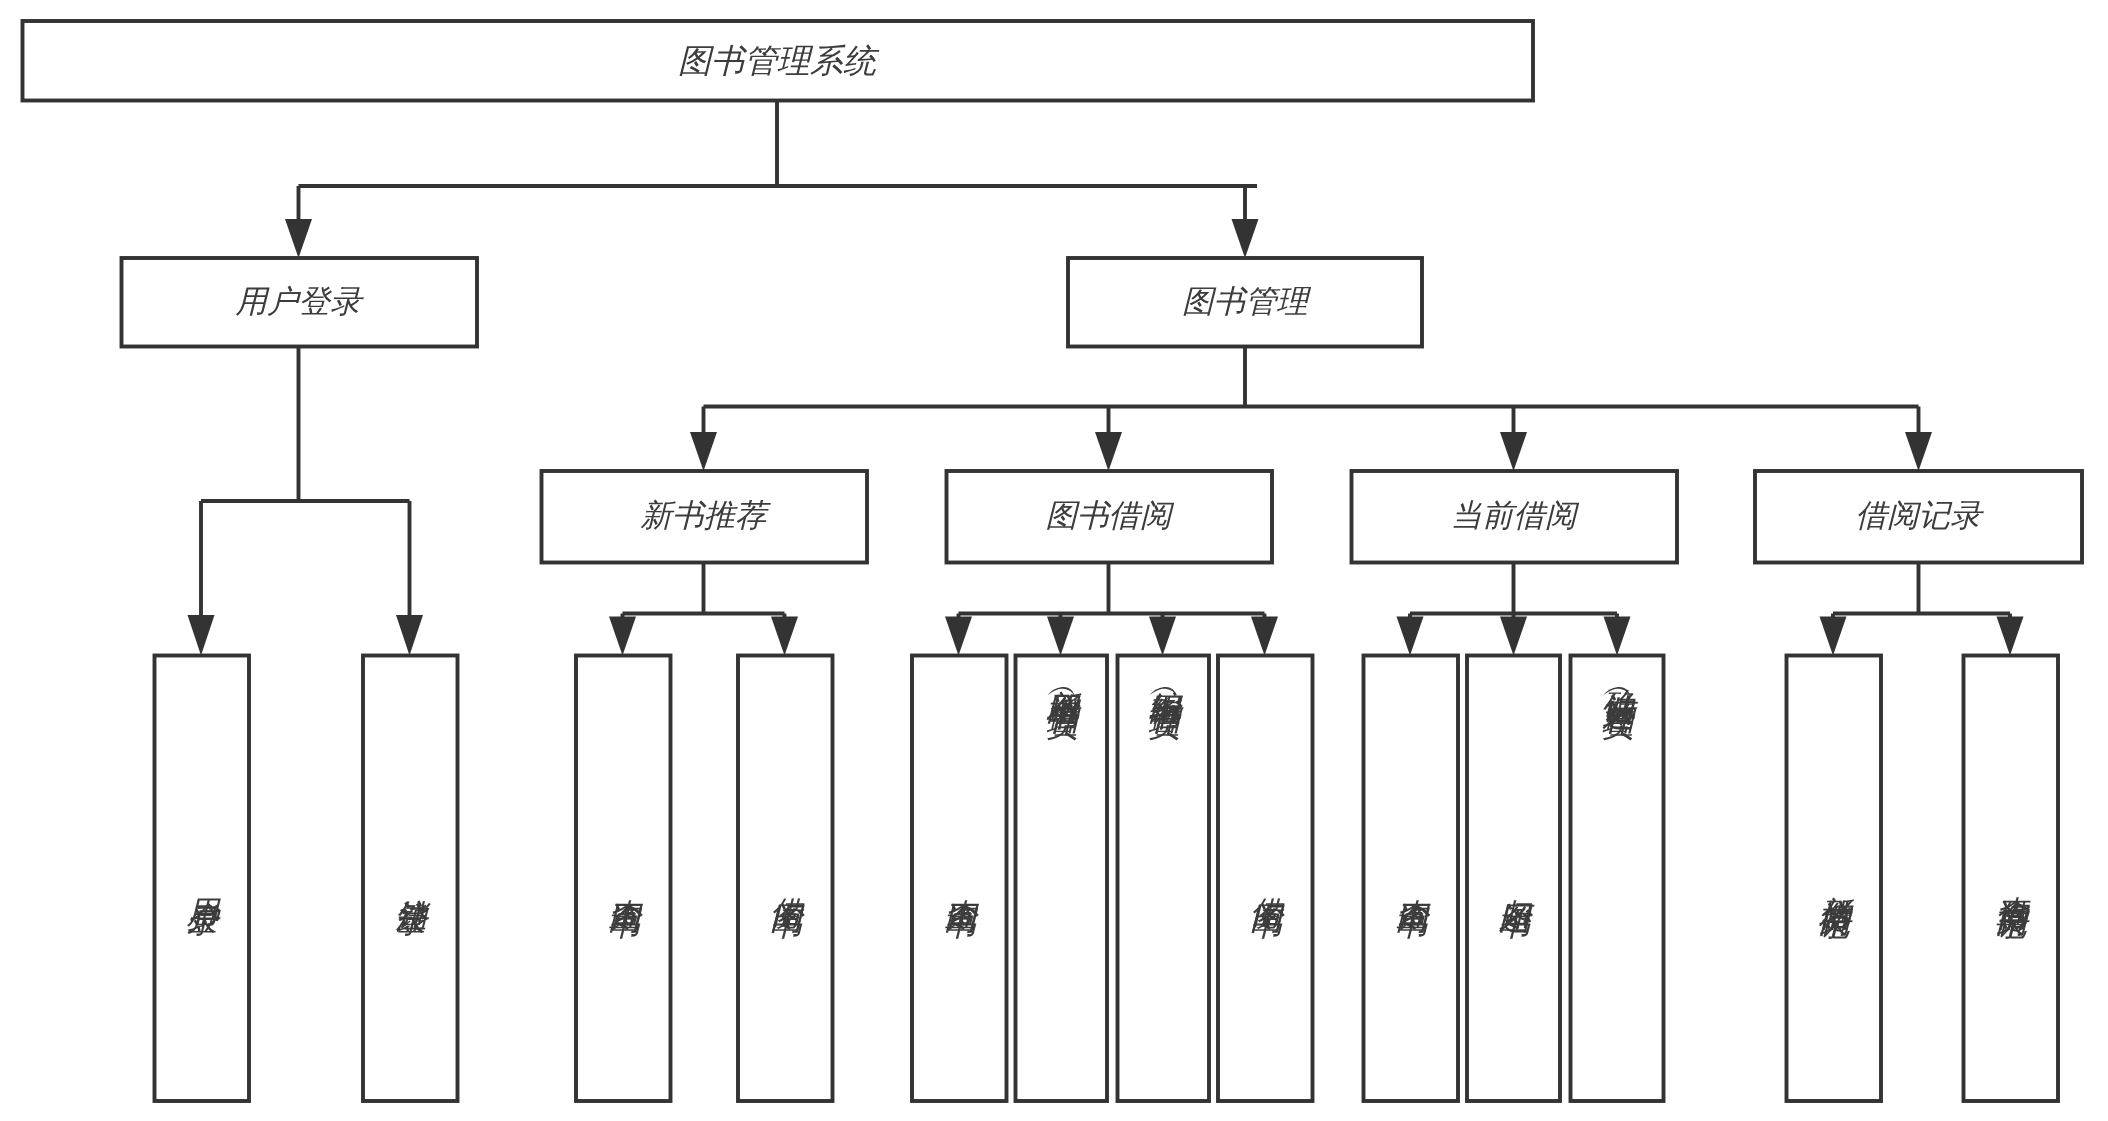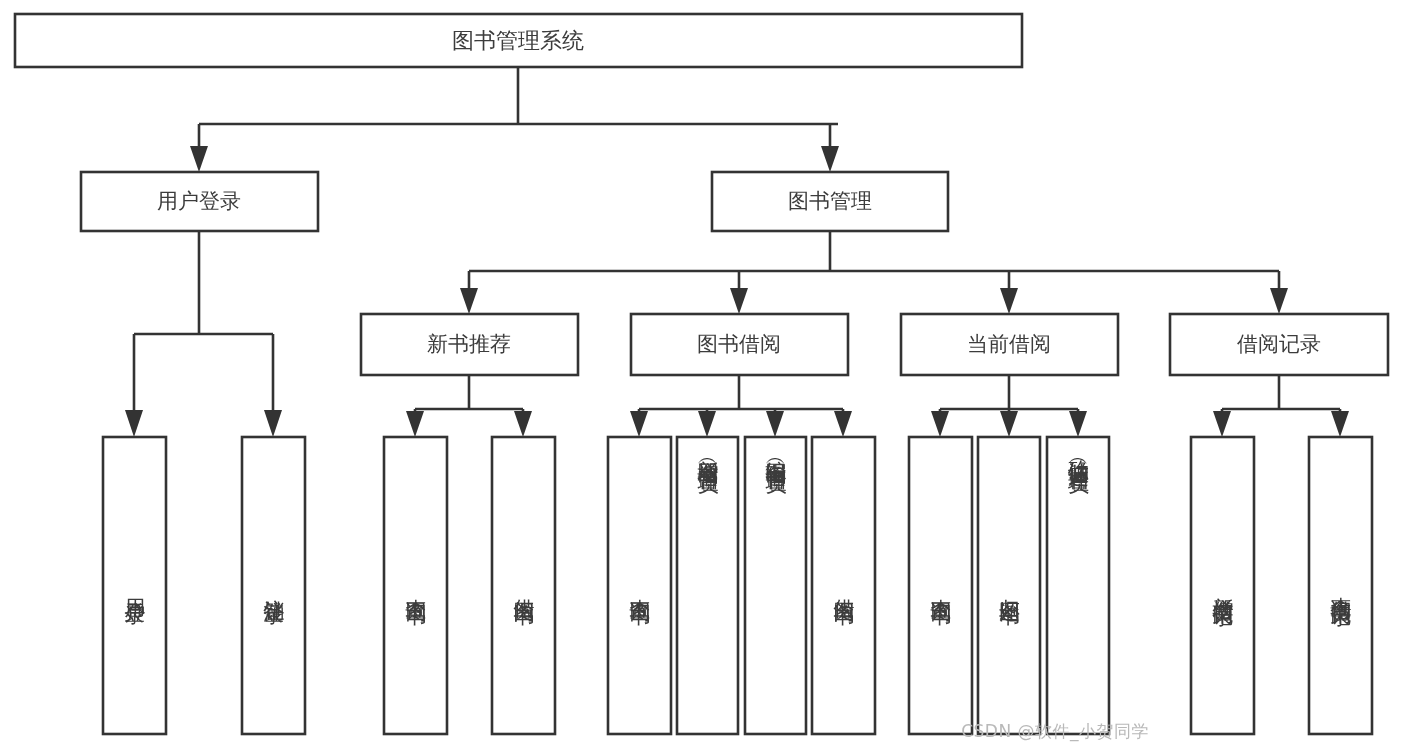--- a/index.html
+++ b/index.html
@@ -11,20 +11,21 @@
     width: 1405px;
     height: 747px;
     font-family: "DejaVu Sans", "Liberation Sans", sans-serif;
     overflow: hidden;
   }
   #diagram-root {
     position: relative;
     width: 1159px;
     height: 747px;
     background: #ffffff;
+    font-style: italic;
   }
   svg#flowchart {
     display: block;
     width: 1405px;
     height: 747px;
   }
   .node-box {
     fill: #ffffff;
     stroke: #333333;
     stroke-width: 2.6;
@@ -239,15 +240,14 @@
     <span class="leaf-label" style="margin-top:6px;">确认归还（管理员）</span>
   </div>
 
   <div class="leaf-label-wrap" style="left:1191px; top:437px; width:63px; height:297px;">
     <span class="leaf-label">新增借阅记录</span>
   </div>
   <div class="leaf-label-wrap" style="left:1309px; top:437px; width:63px; height:297px;">
     <span class="leaf-label">查询借阅记录</span>
   </div>
 
-  <div class="watermark">CSDN @软件_小贺同学</div>
 
 </div>
 
 </body></html>

